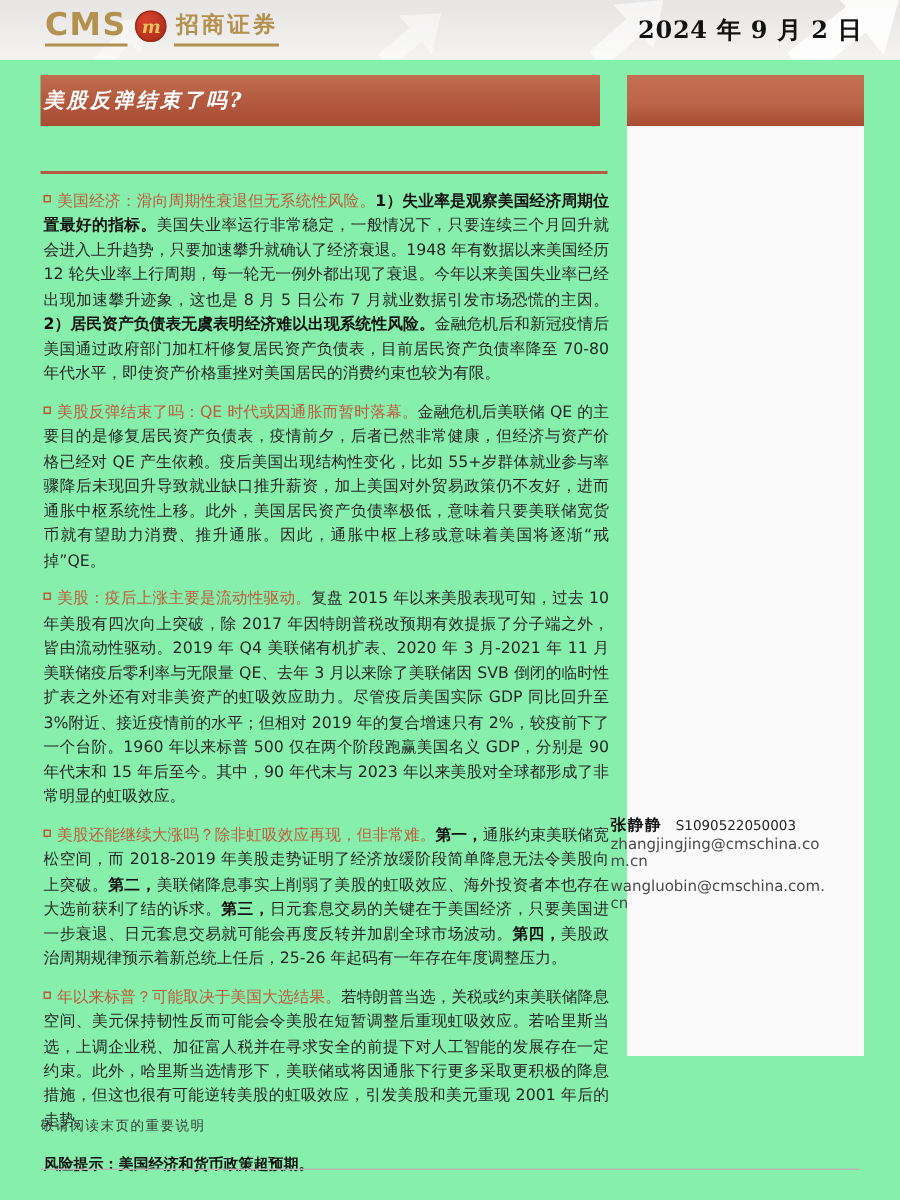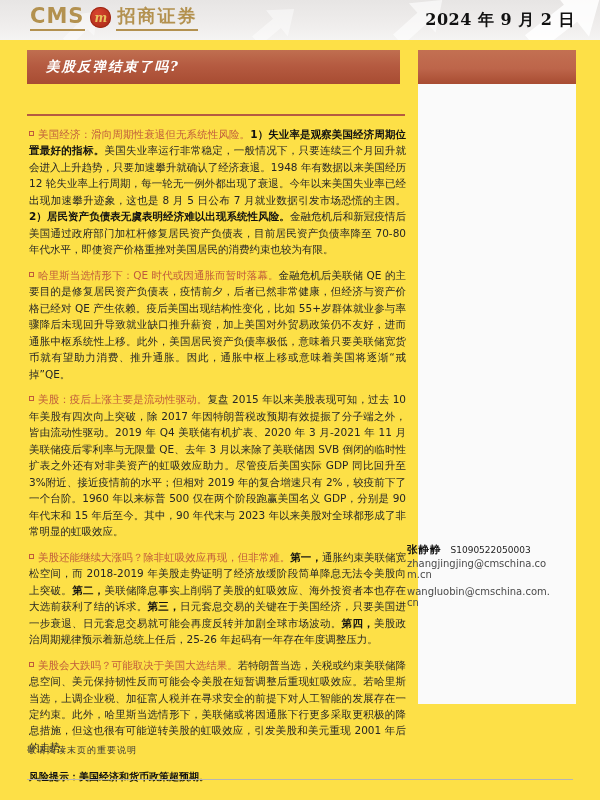--- a/index.html
+++ b/index.html
@@ -11,21 +11,21 @@
   }
   *{margin:0;padding:0;box-sizing:border-box;}
   html,body{width:600px;height:800px;}
   body{
     font-family:"DejaVu Sans","Liberation Sans",sans-serif;
     background:#ffffff;
     position:relative;
     overflow:hidden;
     color:#262626;
   }
-  .page{position:absolute;inset:0;width:600px;height:800px;background:#fde047;}
+  .page{position:absolute;inset:0;width:600px;height:800px;background:#86efac;}
 
   
   .header-band{
     position:absolute;left:0;top:0;width:600px;height:40px;
     background:linear-gradient(180deg,#e7e5e4 0%,#efedec 60%,#f5f4f3 100%);
     overflow:hidden;
   }
   .hdr-arrow{position:absolute;background:rgba(255,255,255,.85);
     clip-path:polygon(0 68%,55% 68%,55% 100%,100% 50%,55% 0,55% 32%,0 32%);}
   .hdr-arrow.a1{width:90px;height:60px;right:-12px;top:-14px;transform:rotate(-38deg);}
@@ -39,39 +39,39 @@
     border-bottom:2.5px solid var(--logo-gold);padding:0 1px 2px 0;line-height:22px;
   }
   .logo-badge{
     width:21px;height:21px;border-radius:50%;margin-top:2px;
     background:radial-gradient(circle at 35% 30%,#d8432f,#a52815);
     color:#e9c35d;font-family:"DejaVu Serif",serif;font-style:italic;font-weight:bold;
     font-size:12px;display:flex;align-items:center;justify-content:center;
     box-shadow:0 0 0 1px #9e2a18 inset;
   }
   .logo-company{
-    font-size:18px;font-weight:bold;letter-spacing:2px;color:var(--logo-gold);
-    border-bottom:2.5px solid var(--logo-gold);padding:2px 1px 3px 1px;line-height:19px;font-family:Liberation Serif, serif;
+    font-size:15px;font-weight:bold;letter-spacing:2px;color:var(--logo-gold);
+    border-bottom:2.5px solid var(--logo-gold);padding:2px 1px 3px 1px;line-height:19px;
   }
   .header-date{
     position:absolute;right:25px;top:10px;
     font-family:"DejaVu Serif","Liberation Serif",serif;
     font-size:16px;font-weight:bold;color:#111;letter-spacing:.5px;
   }
 
   
   .title-banner{
     position:absolute;left:27px;top:50px;width:373px;height:34px;
     background:linear-gradient(180deg,#c06f50 0%,var(--accent) 45%,var(--accent-dark) 100%);
     display:flex;align-items:center;
   }
   .title-text{
     color:#fff;font-family:"DejaVu Serif","Liberation Serif",serif;
     font-style:italic;font-weight:bold;font-size:13.5px;letter-spacing:2px;
-    padding-left:19px;
+    padding-left:2px;
   }
   .banner-accent-block{
     position:absolute;left:418px;top:50px;width:158px;height:34px;
     background:linear-gradient(180deg,#c37052 0%,#bd654a 55%,var(--accent-dark) 100%);
   }
   .sidebar-panel{
     position:absolute;left:418px;top:84px;width:158px;height:620px;
     background:#fafafa;
   }
   .title-rule{
@@ -138,24 +138,24 @@
   <div class="title-banner">
     <span class="title-text">美股反弹结束了吗?</span>
   </div>
   <div class="banner-accent-block"></div>
   <div class="sidebar-panel"></div>
   <div class="title-rule"></div>
 
   <div class="main-col" id="report-body">
 
     <p class="para"><span class="bullet-sq"></span><span class="para-heading">美国经济：滑向周期性衰退但无系统性风险。</span><span class="seg-bold">1）失业率是观察美国经济周期位置最好的指标。</span><span class="seg-normal">美国失业率运行非常稳定，一般情况下，只要连续三个月回升就会进入上升趋势，只要加速攀升就确认了经济衰退。1948 年有数据以来美国经历 12 轮失业率上行周期，每一轮无一例外都出现了衰退。今年以来美国失业率已经出现加速攀升迹象，这也是 8 月 5 日公布 7 月就业数据引发市场恐慌的主因。</span><span class="seg-bold">2）居民资产负债表无虞表明经济难以出现系统性风险。</span><span class="seg-normal">金融危机后和新冠疫情后美国通过政府部门加杠杆修复居民资产负债表，目前居民资产负债率降至 70-80 年代水平，即使资产价格重挫对美国居民的消费约束也较为有限。</span></p>
-      <p class="para"><span class="bullet-sq"></span><span class="para-heading">哈里斯当选情形下：QE 时代或因通胀而暂时落幕。</span><span class="seg-normal">金融危机后美联储 QE 的主要目的是修复居民资产负债表，疫情前夕，后者已然非常健康，但经济与资产价格已经对 QE 产生依赖。疫后美国出现结构性变化，比如 55+岁群体就业参与率骤降后未现回升导致就业缺口推升薪资，加上美国对外贸易政策仍不友好，进而通胀中枢系统性上移。此外，美国居民资产负债率极低，意味着只要美联储宽货币就有望助力消费、推升通胀。因此，通胀中枢上移或意味着美国将逐渐“戒掉”QE。</span></p>
+      <p class="para"><span class="bullet-sq"></span><span class="para-heading">美股反弹结束了吗：QE 时代或因通胀而暂时落幕。</span><span class="seg-normal">金融危机后美联储 QE 的主要目的是修复居民资产负债表，疫情前夕，后者已然非常健康，但经济与资产价格已经对 QE 产生依赖。疫后美国出现结构性变化，比如 55+岁群体就业参与率骤降后未现回升导致就业缺口推升薪资，加上美国对外贸易政策仍不友好，进而通胀中枢系统性上移。此外，美国居民资产负债率极低，意味着只要美联储宽货币就有望助力消费、推升通胀。因此，通胀中枢上移或意味着美国将逐渐“戒掉”QE。</span></p>
       <p class="para"><span class="bullet-sq"></span><span class="para-heading">美股：疫后上涨主要是流动性驱动。</span><span class="seg-normal">复盘 2015 年以来美股表现可知，过去 10 年美股有四次向上突破，除 2017 年因特朗普税改预期有效提振了分子端之外，皆由流动性驱动。2019 年 Q4 美联储有机扩表、2020 年 3 月-2021 年 11 月美联储疫后零利率与无限量 QE、去年 3 月以来除了美联储因 SVB 倒闭的临时性扩表之外还有对非美资产的虹吸效应助力。尽管疫后美国实际 GDP 同比回升至 3%附近、接近疫情前的水平；但相对 2019 年的复合增速只有 2%，较疫前下了一个台阶。1960 年以来标普 500 仅在两个阶段跑赢美国名义 GDP，分别是 90 年代末和 15 年后至今。其中，90 年代末与 2023 年以来美股对全球都形成了非常明显的虹吸效应。</span></p>
       <p class="para"><span class="bullet-sq"></span><span class="para-heading">美股还能继续大涨吗？除非虹吸效应再现，但非常难。</span><span class="seg-bold">第一，</span><span class="seg-normal">通胀约束美联储宽松空间，而 2018-2019 年美股走势证明了经济放缓阶段简单降息无法令美股向上突破。</span><span class="seg-bold">第二，</span><span class="seg-normal">美联储降息事实上削弱了美股的虹吸效应、海外投资者本也存在大选前获利了结的诉求。</span><span class="seg-bold">第三，</span><span class="seg-normal">日元套息交易的关键在于美国经济，只要美国进一步衰退、日元套息交易就可能会再度反转并加剧全球市场波动。</span><span class="seg-bold">第四，</span><span class="seg-normal">美股政治周期规律预示着新总统上任后，25-26 年起码有一年存在年度调整压力。</span></p>
-      <p class="para"><span class="bullet-sq"></span><span class="para-heading">美股会大跌吗？可能取决于美国大选结果。</span><span class="seg-normal">若特朗普当选，关税或约束美联储降息空间、美元保持韧性反而可能会令美股在短暂调整后重现虹吸效应。若哈里斯当选，上调企业税、加征富人税并在寻求安全的前提下对人工智能的发展存在一定约束。此外，哈里斯当选情形下，美联储或将因通胀下行更多采取更积极的降息措施，但这也很有可能逆转美股的虹吸效应，引发美股和美元重现 2001 年后的走势。</span></p>
+      <p class="para"><span class="bullet-sq"></span><span class="para-heading">年以来标普？可能取决于美国大选结果。</span><span class="seg-normal">若特朗普当选，关税或约束美联储降息空间、美元保持韧性反而可能会令美股在短暂调整后重现虹吸效应。若哈里斯当选，上调企业税、加征富人税并在寻求安全的前提下对人工智能的发展存在一定约束。此外，哈里斯当选情形下，美联储或将因通胀下行更多采取更积极的降息措施，但这也很有可能逆转美股的虹吸效应，引发美股和美元重现 2001 年后的走势。</span></p>
       <div class="risk-line">风险提示：美国经济和货币政策超预期。</div>
   </div>
 
   <div class="analysts" id="analyst-list">
       <div class="analyst-row">
         <span class="analyst-name">张静静</span>
         <span class="analyst-code">S1090522050003</span>
       </div>
       <div class="analyst-email">zhangjingjing@cmschina.com.cn</div>
       <div class="analyst-email">wangluobin@cmschina.com.cn</div>

